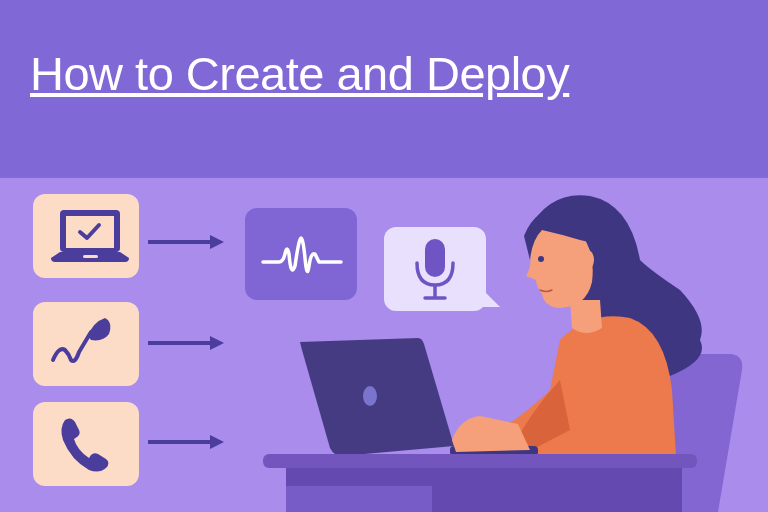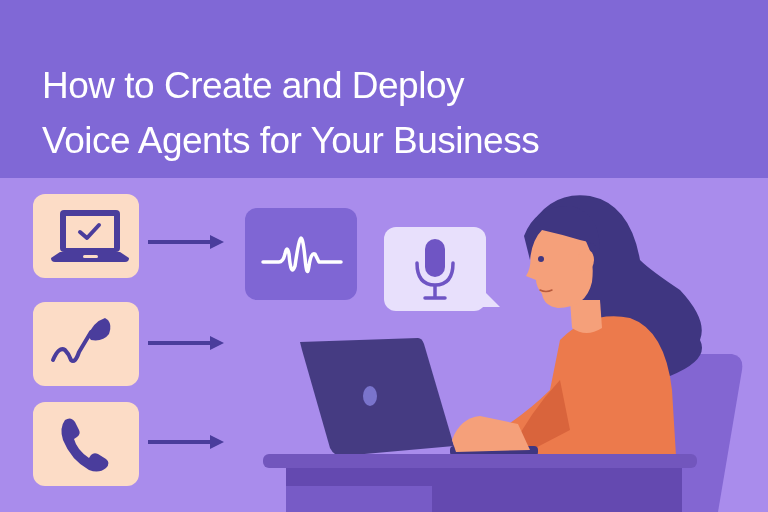--- a/index.html
+++ b/index.html
@@ -1,36 +1,35 @@
 <!DOCTYPE html>
 <html><head>
 <meta charset="utf-8">
 <style>
   html, body { margin: 0; padding: 0; }
   body { width: 768px; height: 512px; overflow: hidden; font-family: "Liberation Sans", "DejaVu Sans", sans-serif; }
   .canvas { position: relative; width: 768px; height: 512px; background: #a98cec; overflow: hidden; }
   .header { position: absolute; left: 0; top: 0; width: 768px; height: 178px; background: #8068d6; }
-  .title { position: absolute; left: 30px; top: 46px; margin: 12px; color: #ffffff; font-size: 37px; line-height: 55px; font-weight: normal; letter-spacing: -0.5px; }
+  .title { position: absolute; left: 30px; top: 46px; margin: 0; color: #ffffff; font-size: 47px; line-height: 55px; font-weight: normal; letter-spacing: -0.5px; text-decoration: underline; }
   .title span { display: block; }
   .tile { position: absolute; left: 33px; width: 106px; height: 84px; background: #fcdcc6; border-radius: 12px; }
   .tile svg { position: absolute; left: 0; top: 0; }
   .arrow { position: absolute; left: 148px; width: 78px; height: 16px; }
   .wave-card { position: absolute; left: 245px; top: 208px; width: 112px; height: 92px; background: #7f66d4; border-radius: 12px; }
   .mic-bubble { position: absolute; left: 384px; top: 227px; width: 118px; height: 84px; }
   .scene { position: absolute; left: 260px; top: 190px; width: 508px; height: 322px; }
 </style>
 </head>
 <body>
 
 <div class="canvas">
 
   <div class="header">
     <h1 class="title">
       <span>How to Create and Deploy</span>
-      <span>Voice Agents for Your Business</span>
     </h1>
   </div>
 
   <div class="tile" style="top:194px;">
     <svg width="106" height="84" viewBox="0 0 106 84">
       <rect x="27" y="16" width="60" height="42" rx="4" fill="#4a3d9c"></rect>
       <rect x="33" y="22" width="48" height="32" fill="#fcdcc6"></rect>
       <path d="M18 64 L27 58 L87 58 L96 64 Q96 68 92 68 L22 68 Q18 68 18 64 Z" fill="#4a3d9c"></path>
       <rect x="50" y="61" width="15" height="3" rx="1.5" fill="#fcdcc6"></rect>
       <path d="M47 38 L54 44 L66 31" fill="none" stroke="#4a3d9c" stroke-width="4" stroke-linecap="round" stroke-linejoin="round"></path>

